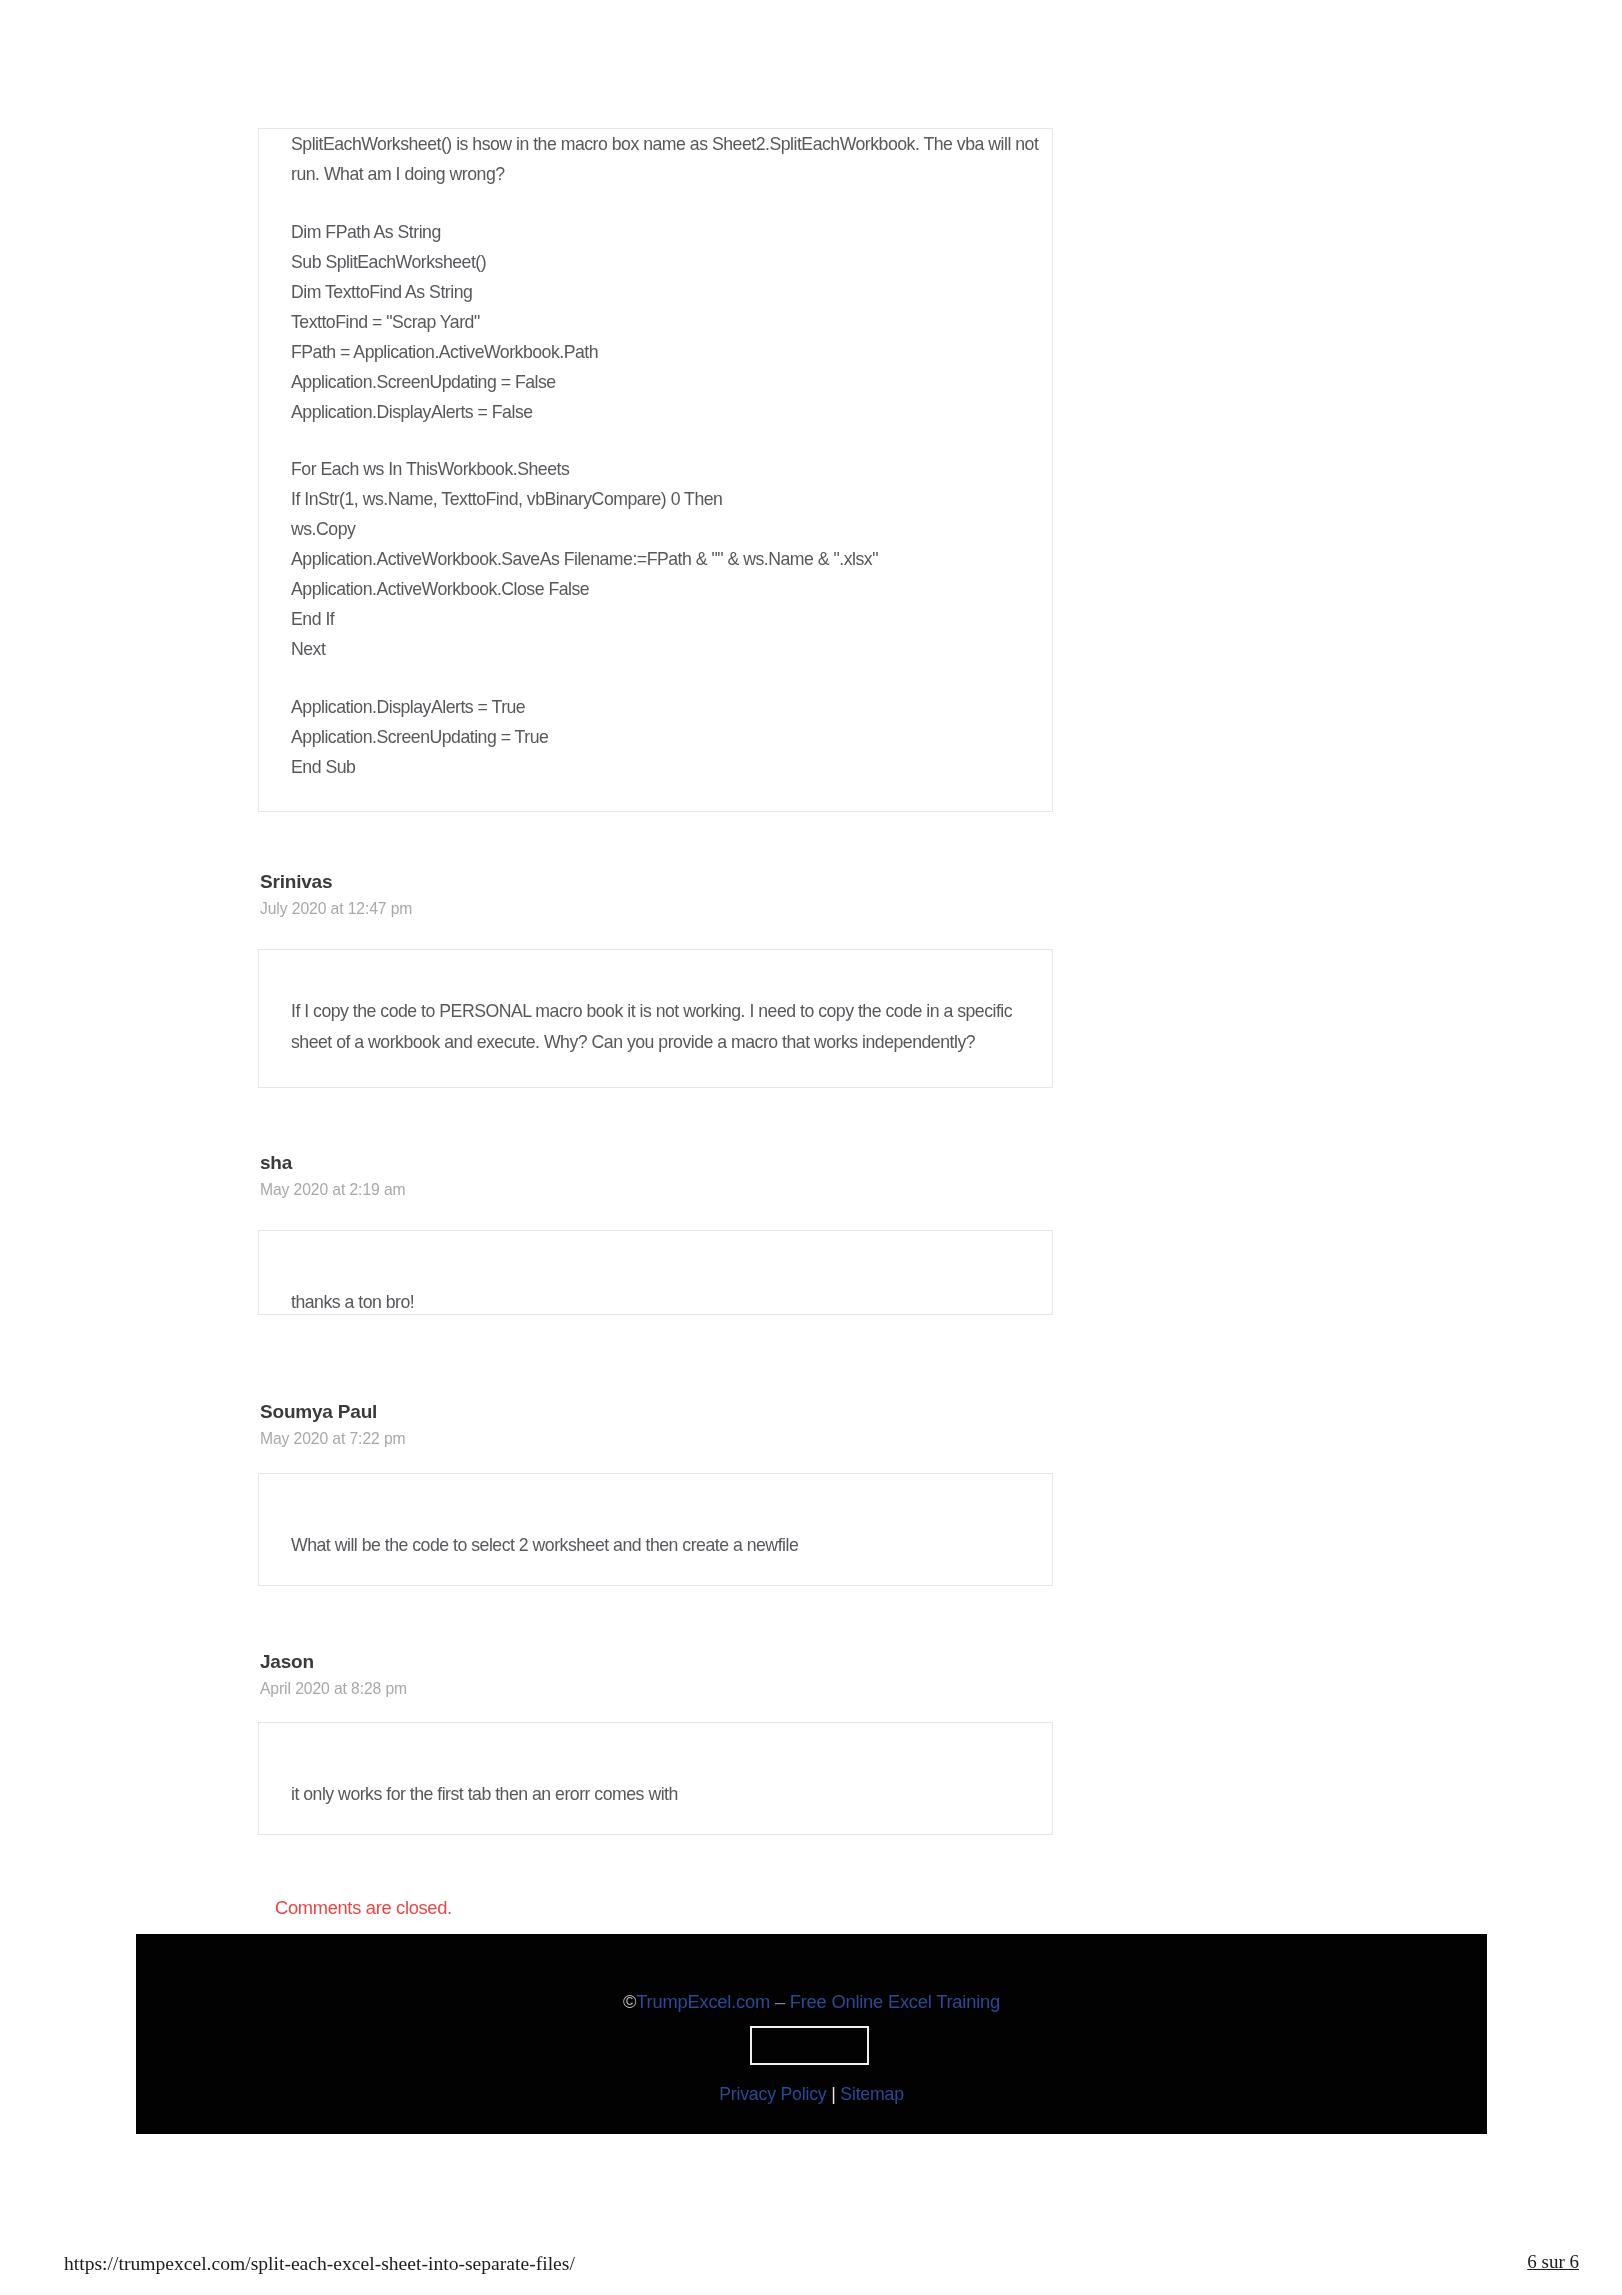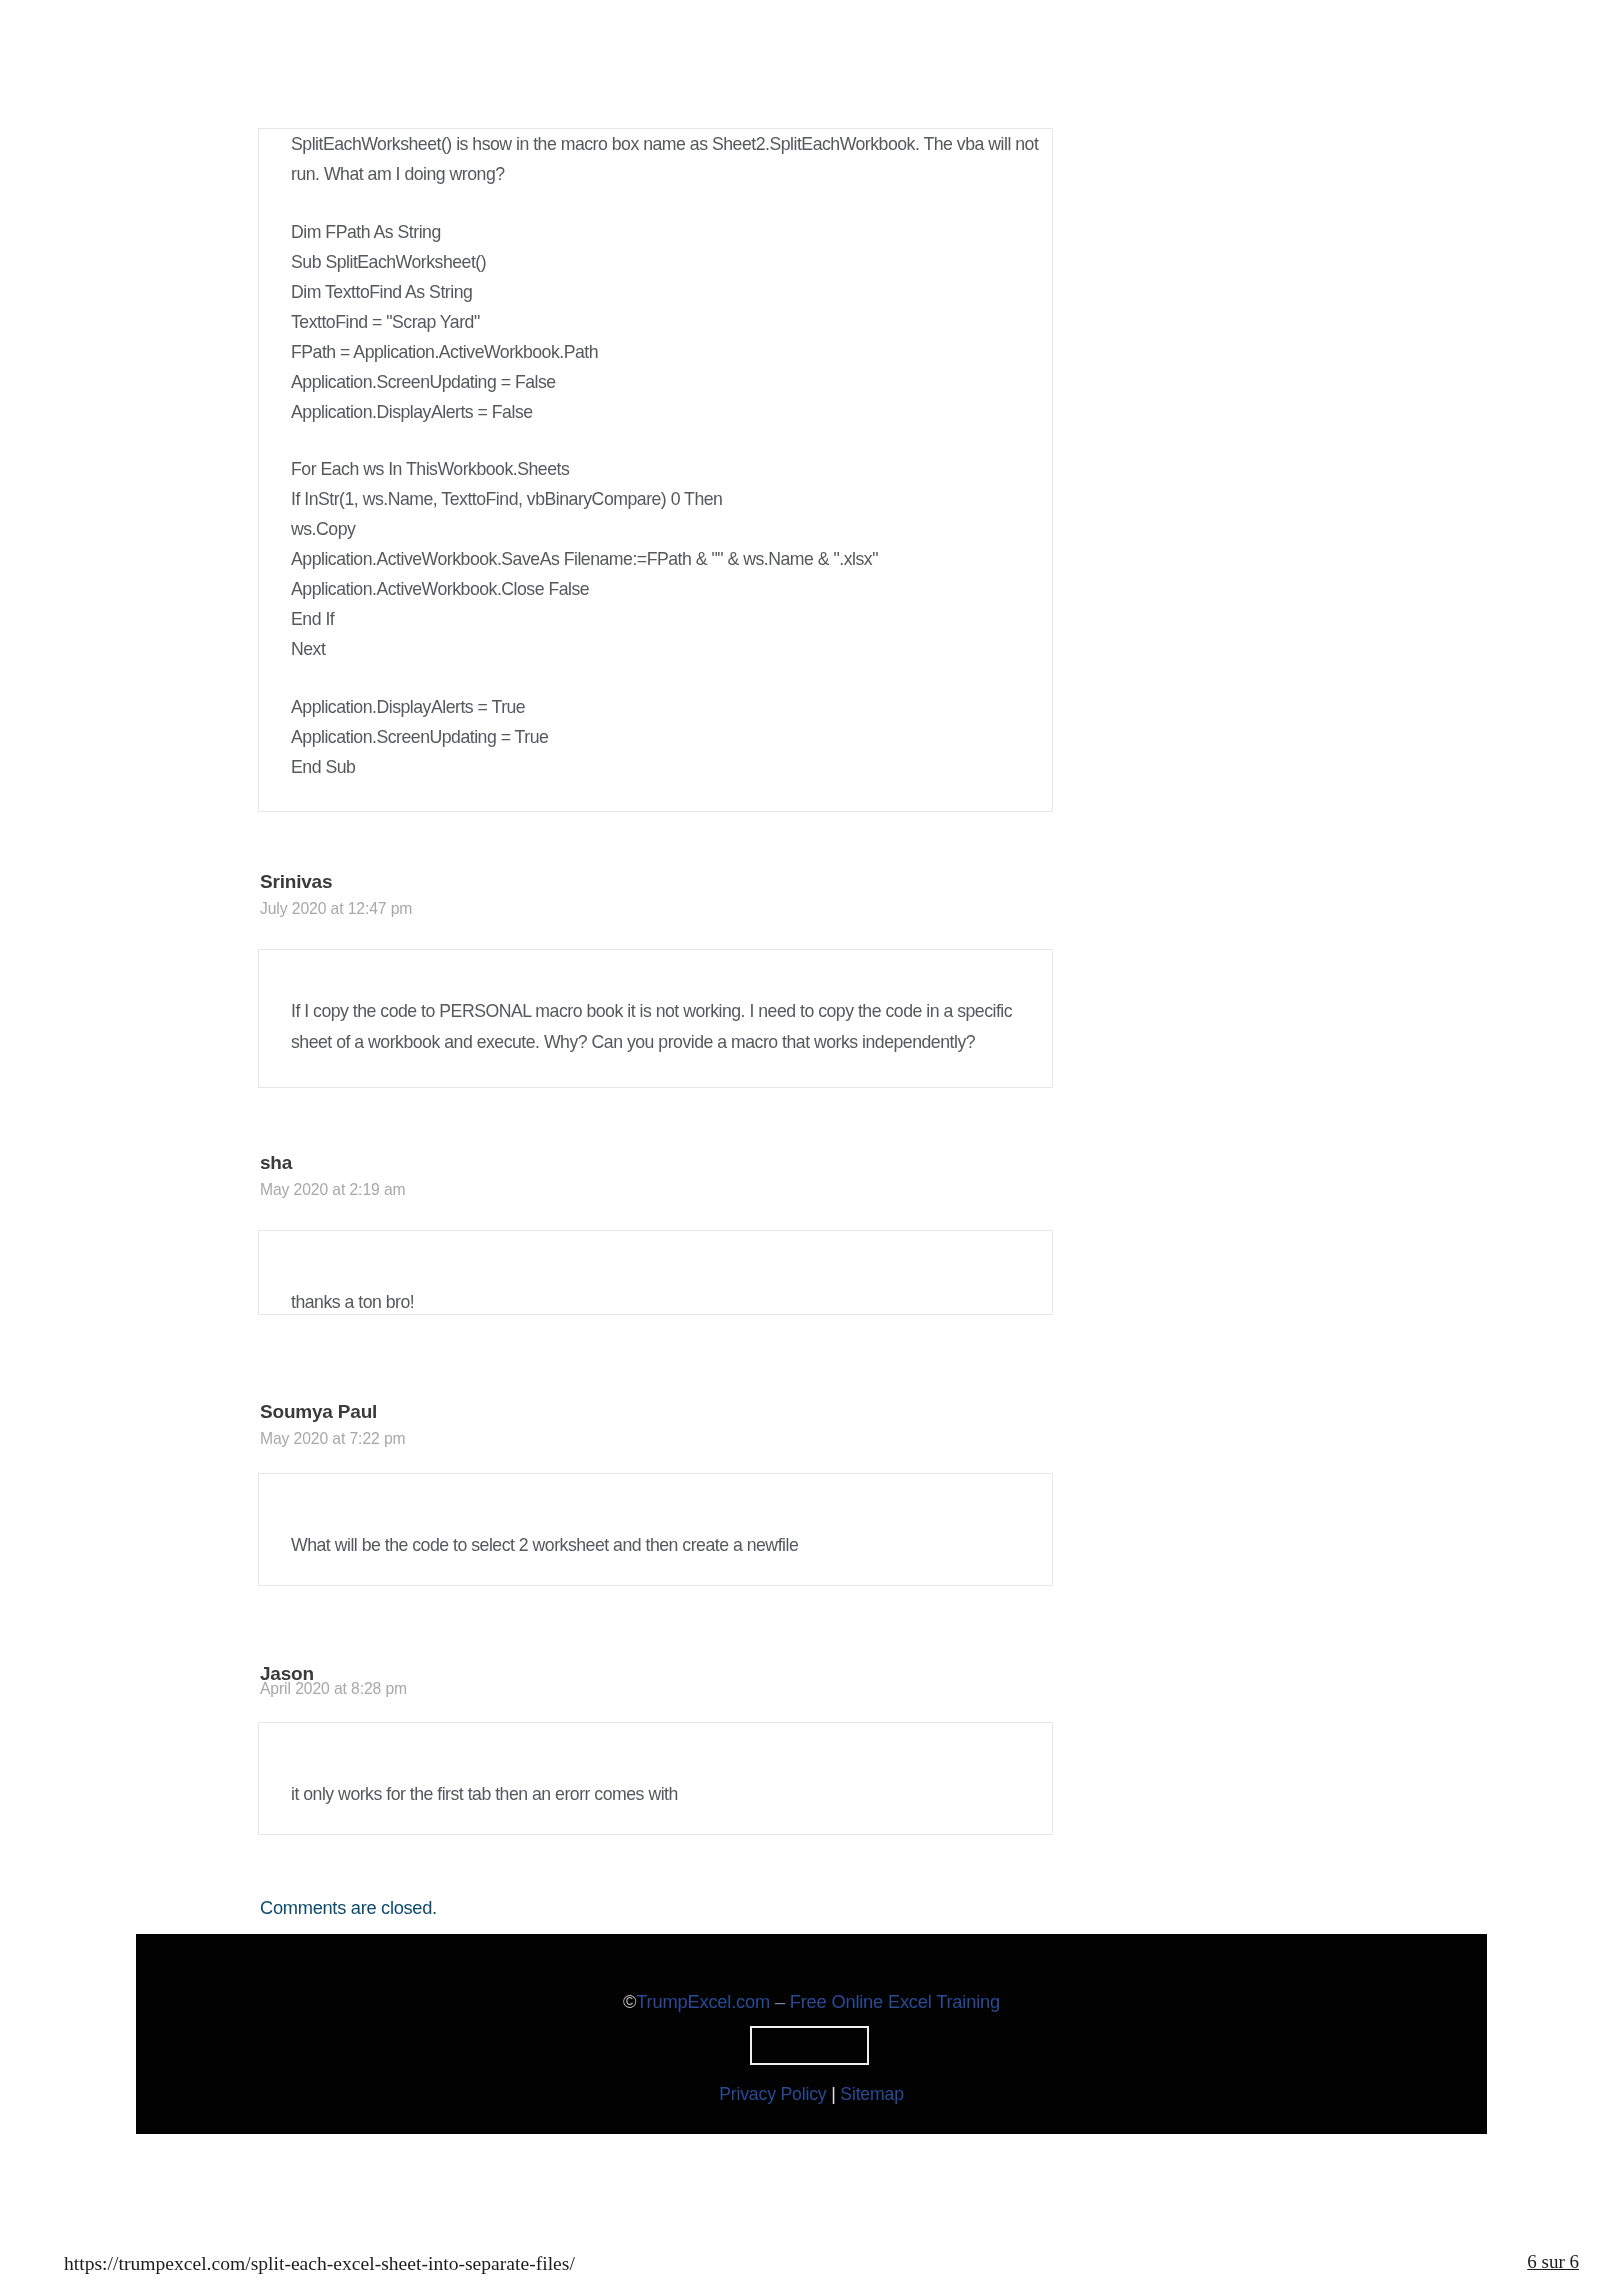--- a/index.html
+++ b/index.html
@@ -44,24 +44,24 @@
   .author-date{
     position:absolute;
     left:260px;
     font-size:15.7px;
     color:#a8a8a8;
     line-height:19.6px;
     letter-spacing:-0.1px;
   }
   .comments-closed{
     position:absolute;
-    left:260px;
+    left:275px;
     top:1896px;
     font-size:18.3px;
-    color:#0c4a6e;
+    color:#ef4444;
     line-height:23.6px;
     letter-spacing:-0.3px;
   }
   
   .site-footer{
     position:absolute;
     left:136px;
     top:1934px;
     width:1351px;
     height:200px;
@@ -179,21 +179,21 @@
   </div>
 
   <div class="author-name" style="top:1400px;">Soumya Paul</div>
   <div class="author-date" style="top:1429px;">May 2020 at 7:22 pm</div>
   <div class="comment-box" style="top:1473px;height:113px;padding-top:56px;">
     <div>
         <div class="body-line">What will be the code to select 2 worksheet and then create a newfile</div>
       </div>
   </div>
 
-  <div class="author-name" style="top:1650px;margin-top:12px;">Jason</div>
+  <div class="author-name" style="top:1650px;">Jason</div>
   <div class="author-date" style="top:1679px;">April 2020 at 8:28 pm</div>
   <div class="comment-box" style="top:1722px;height:113px;padding-top:56px;">
     <div>
         <div class="body-line">it only works for the first tab then an erorr comes with</div>
       </div>
   </div>
 
   <div class="comments-closed">Comments are closed.</div>
 
   <div class="site-footer">

